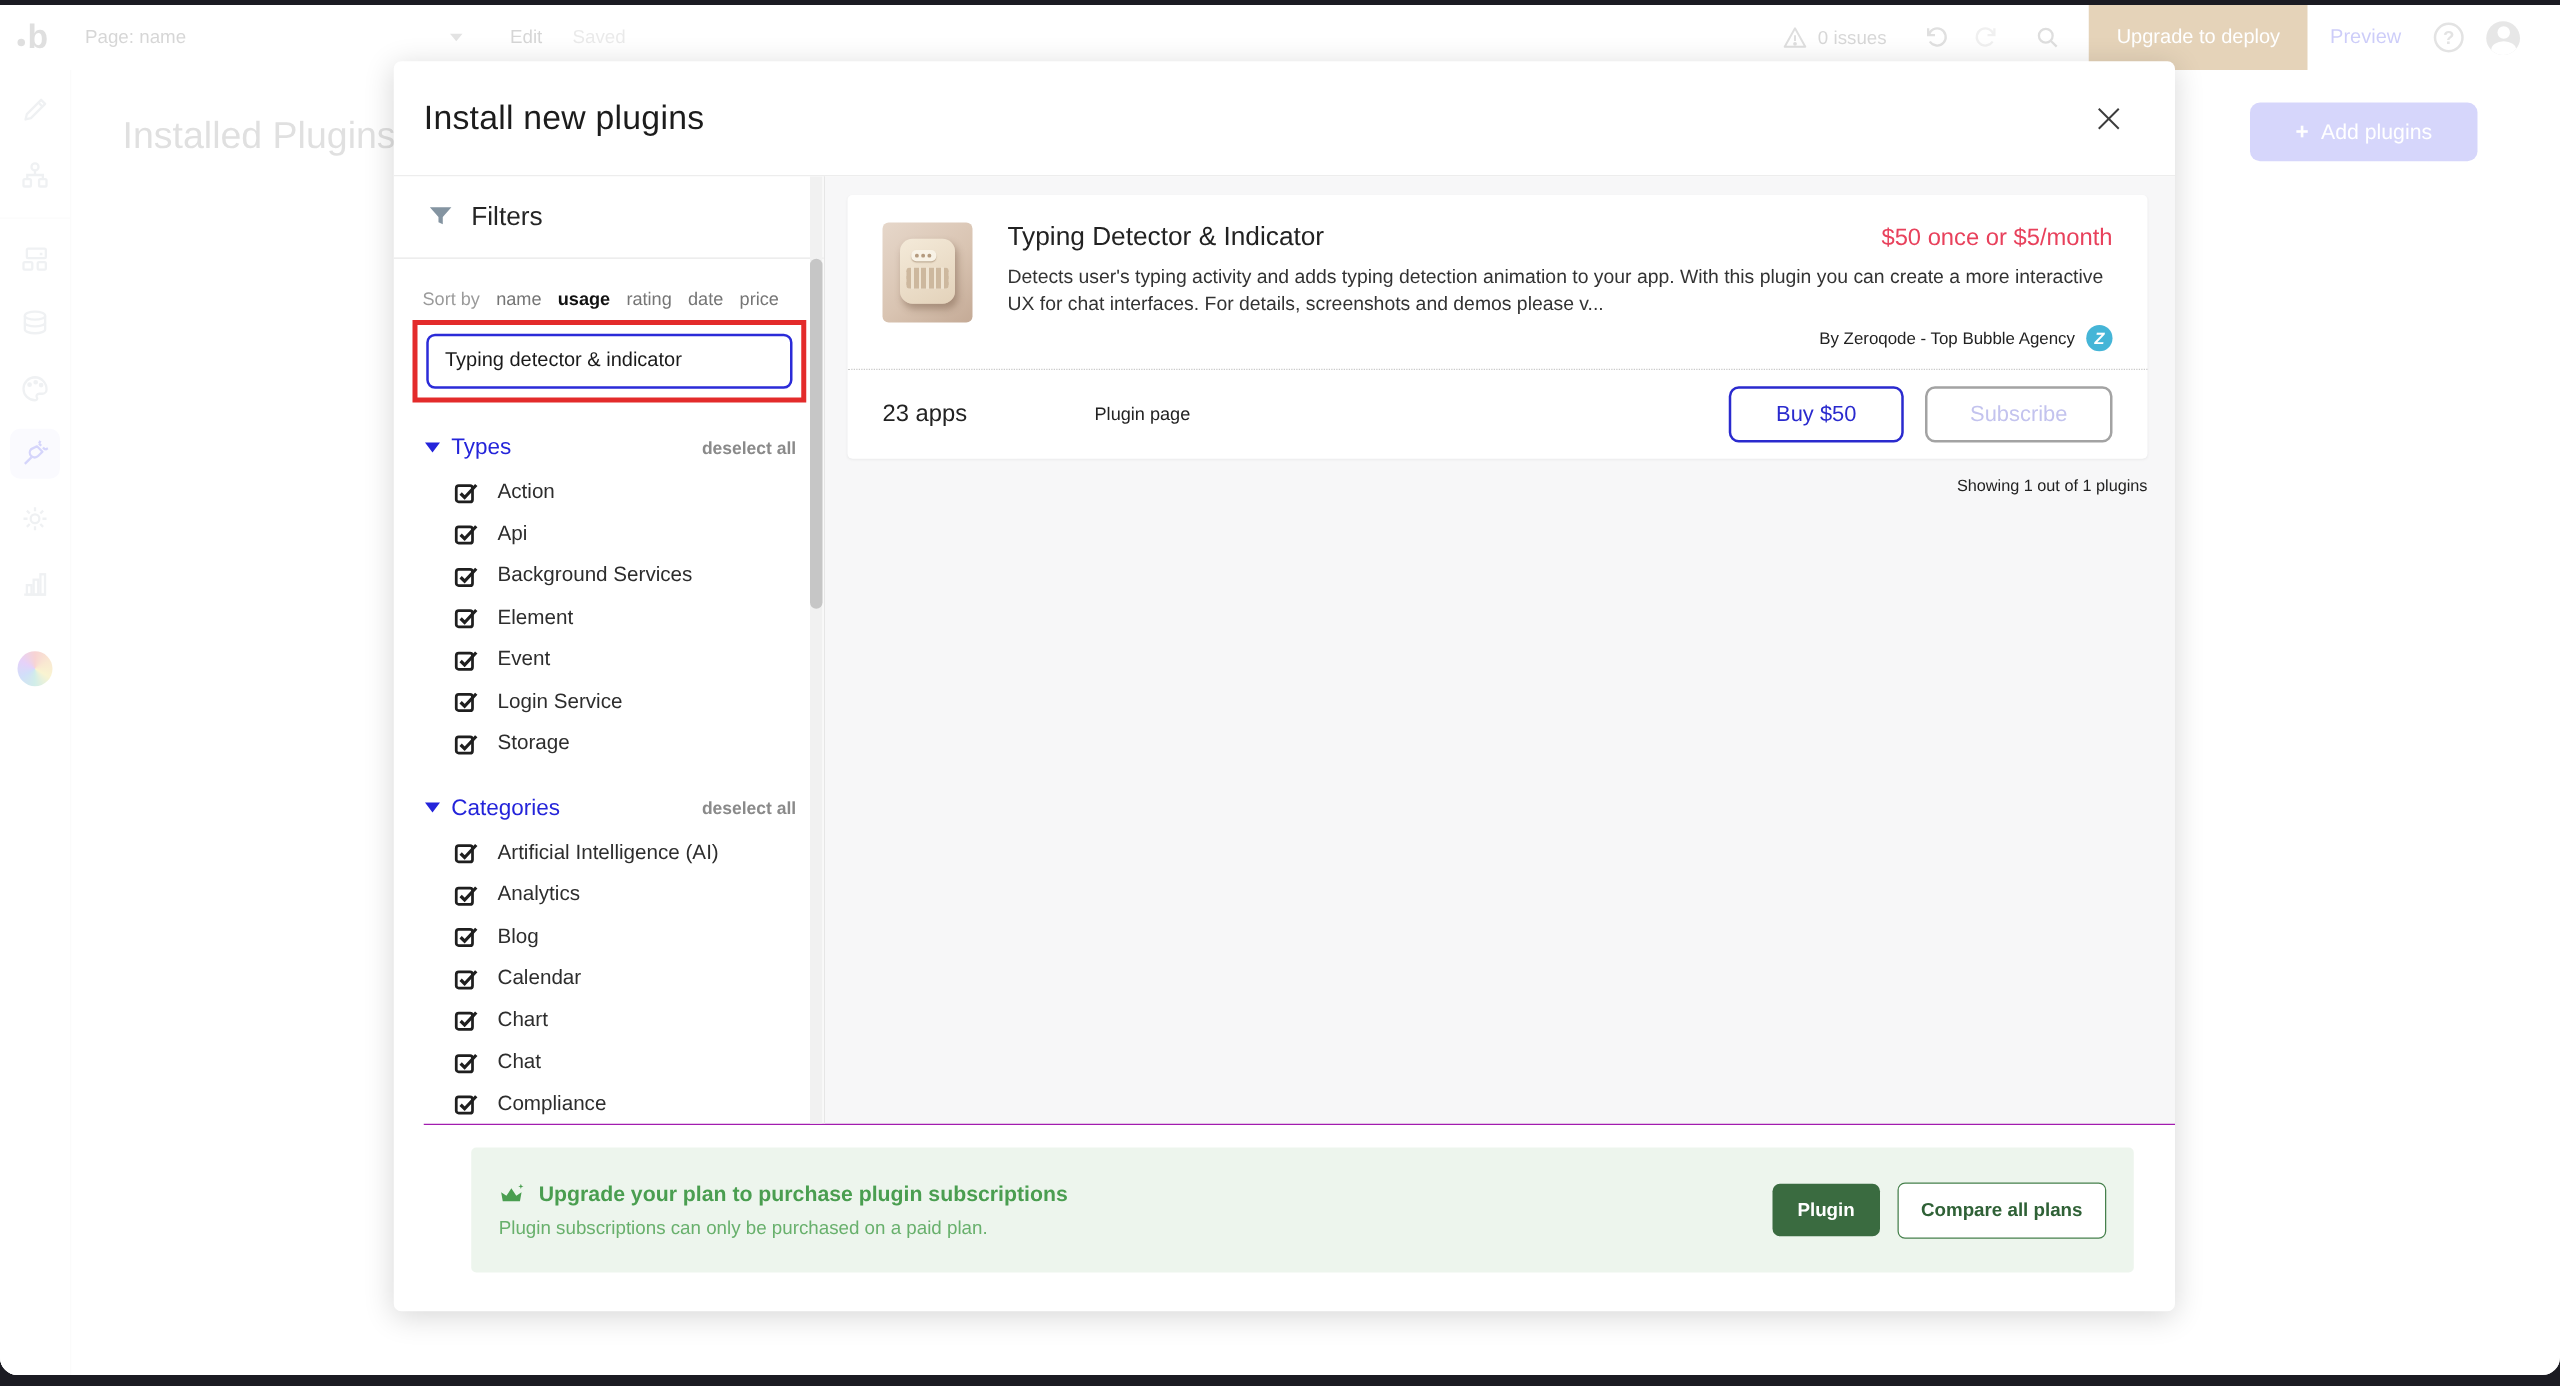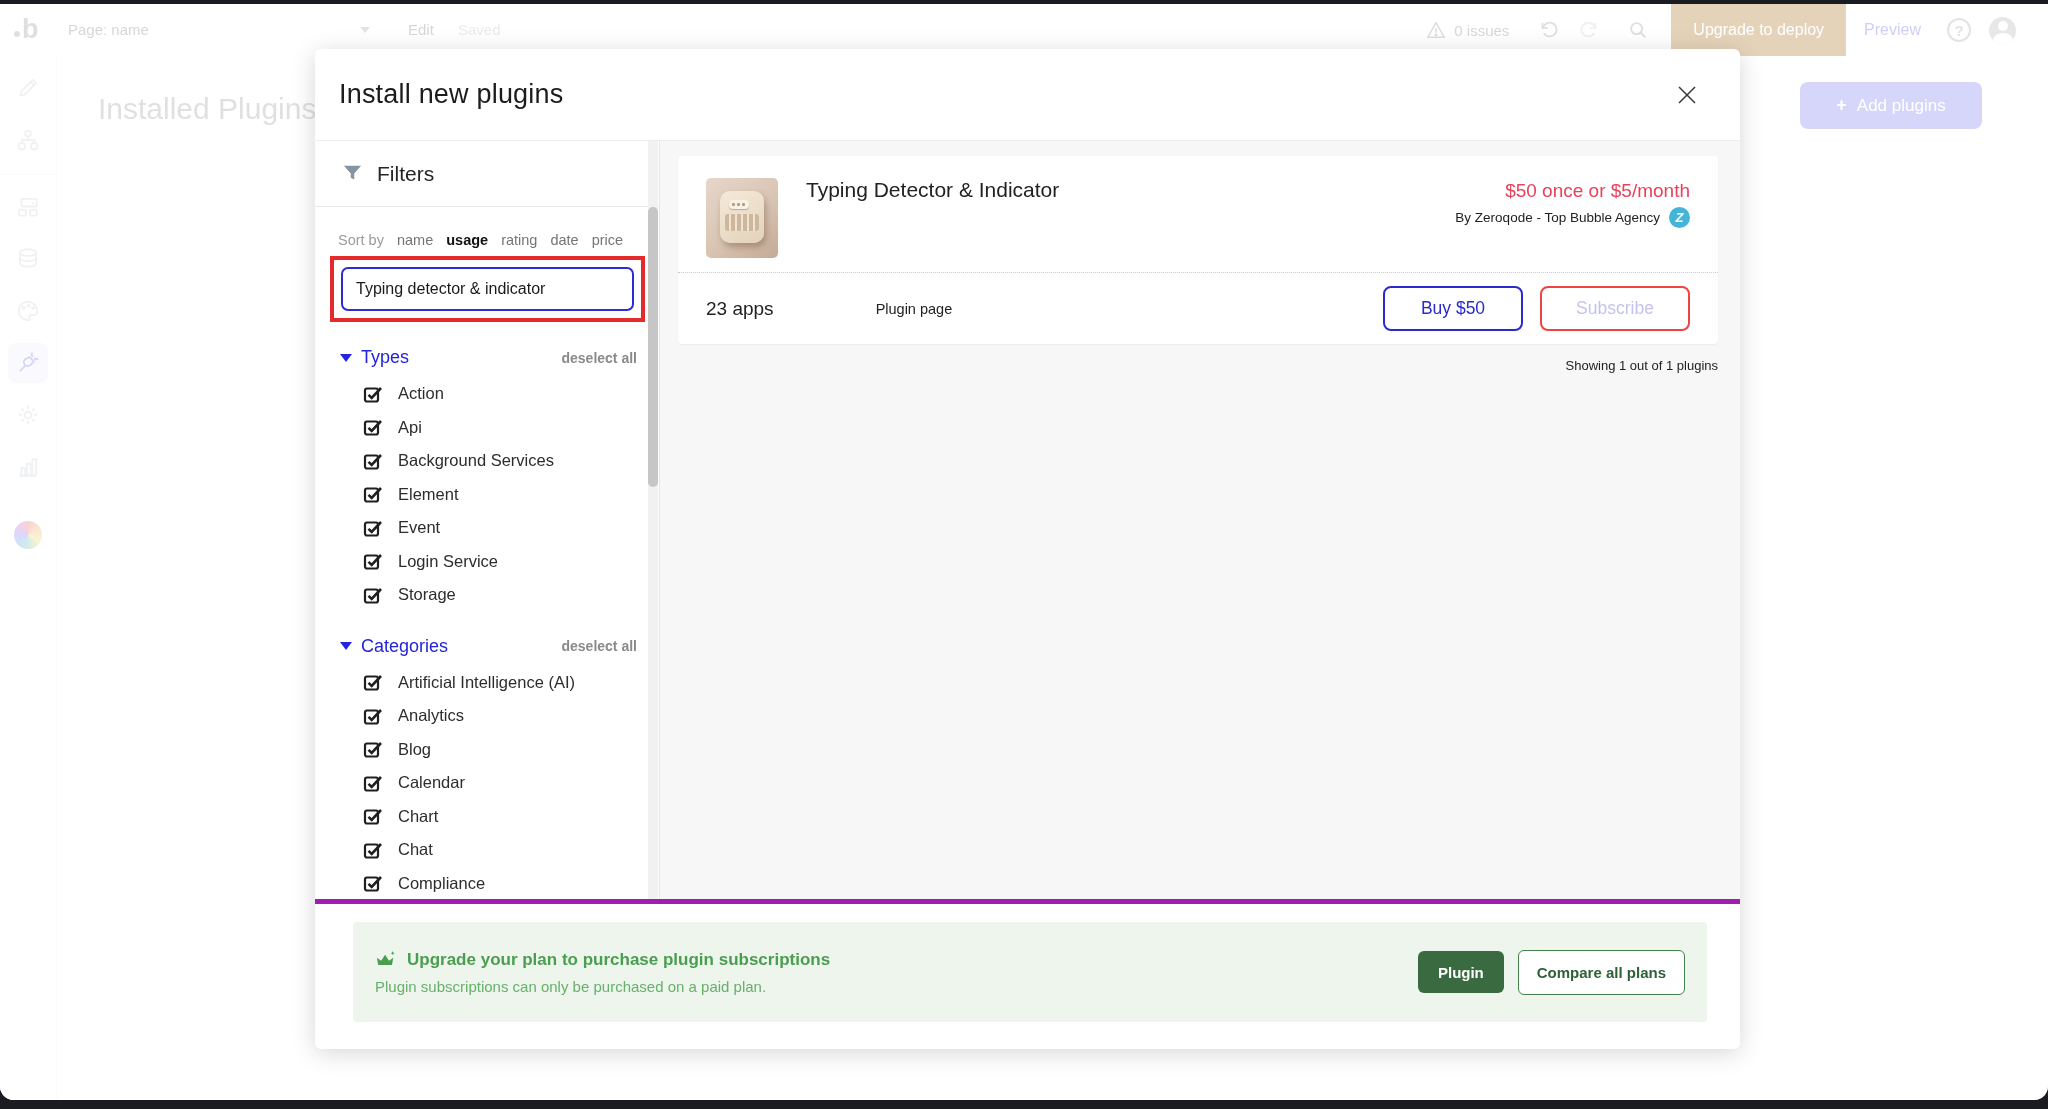--- a/index.html
+++ b/index.html
@@ -111,26 +111,26 @@
   .plugin-desc { margin-top:9px; font-size:15.5px; line-height:1.42; color:#333; max-width:935px; }
   .byline-row { display:flex; align-items:center; justify-content:flex-end; gap:9px; margin-top:5px; }
   .byline { font-size:13.5px; color:#222; }
   .badge { width:21px; height:21px; border-radius:50%; background:#45b5d7; color:#fff; font-size:13px;
            font-weight:bold; font-style:italic; display:flex; align-items:center; justify-content:center; }
   .card-footer { border-top:1px dotted #c9c9c9; height:72px; display:flex; align-items:center; padding:0 28px; }
   .apps-count { font-size:19px; color:#222; }
   .plugin-page-link { font-size:14.5px; color:#222; margin-left:102px; }
   .buy-btn { margin-left:auto; width:140px; height:45px; background:#fff; border:2px solid #2a2ace; border-radius:8px;
              color:#2a2ace; font-size:17.5px; font-family:"Liberation Sans",sans-serif; }
-  .subscribe-btn { margin-left:17px; width:150px; height:45px; background:#fff; border:2px solid #ef4444; border-radius:8px;
+  .subscribe-btn { margin-left:17px; width:150px; height:45px; background:#fff; border:2px solid #a3a3a3; border-radius:8px;
                    color:#c3c3ee; font-size:17.5px; font-family:"Liberation Sans",sans-serif; }
   .results-summary { margin:14px 0 0 1px; font-size:13px; color:#222;text-align:right; }
 
   
-  .modal-bottom { height:150px; border-top:5px solid #a21caf; }
+  .modal-bottom { height:150px; border-top:1px solid #a21caf;margin-left:24px; }
   .banner { margin:18px 33px 0 38px; height:100px; background:#edf5ed; border-radius:4px;
             display:flex; align-items:center; padding:0 22px; }
   .banner-text .t-row { display:flex; align-items:center; gap:10px; }
   .banner-title { font-size:17px; font-weight:bold; color:#4a9e50; }
   .banner-sub { margin-top:7px; font-size:15px; color:#68b06c; }
   .upgrade-btn { margin-left:auto; height:42px; padding:0 20px; background:#3a6b40; color:#fff; border:none;
                  border-radius:6px; font-size:15px; font-weight:bold; font-family:"Liberation Sans",sans-serif; }
   .compare-btn { margin-left:14px; height:45px; padding:0 18px; background:#fff; color:#2f6136;
                  border:1px solid #46804c; border-radius:6px; font-size:15px; font-weight:bold;
                  font-family:"Liberation Sans",sans-serif; }
@@ -439,20 +439,21 @@
                     <i style="left:13px"></i>
                   </span>
                 <span class="keys"></span>
               </div>
             </div>
             <div class="card-main">
               <div class="card-title-row">
                 <span class="plugin-name">Typing Detector &amp; Indicator</span>
                 <span class="plugin-price">$50 once or $5/month</span>
               </div>
+              <div class="plugin-desc">Detects user's typing activity and adds typing detection animation to your app. With this plugin you can create a more interactive UX for chat interfaces. For details, screenshots and demos please v...</div>
               <div class="byline-row">
                 <span class="byline">By Zeroqode - Top Bubble Agency</span>
                 <span class="badge">Z</span>
               </div>
             </div>
           </div>
           <div class="card-footer">
             <span class="apps-count">23 apps</span>
             <span class="plugin-page-link">Plugin page</span>
             <button class="buy-btn">Buy $50</button>

